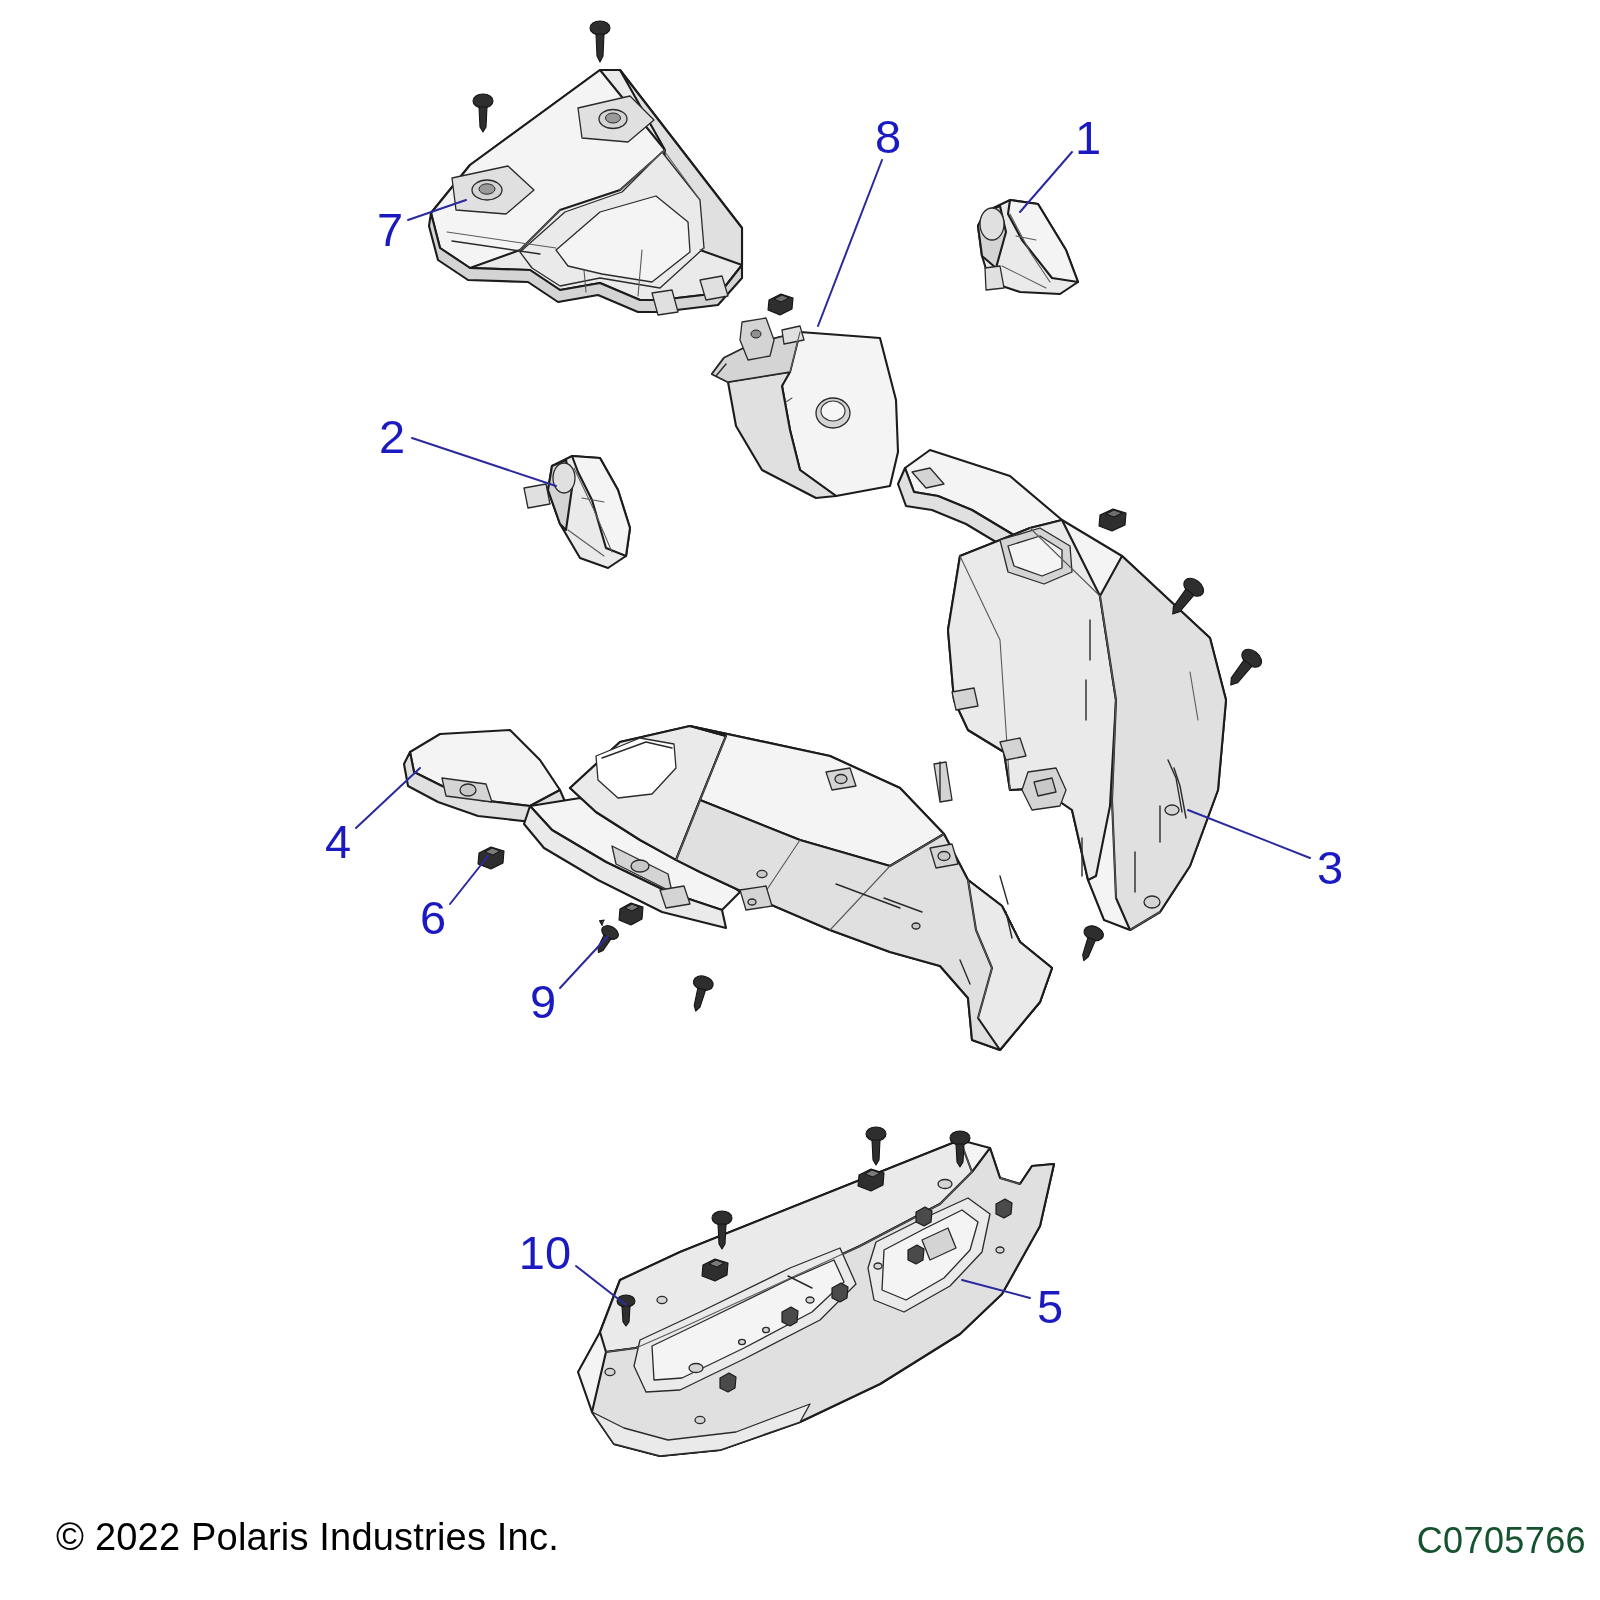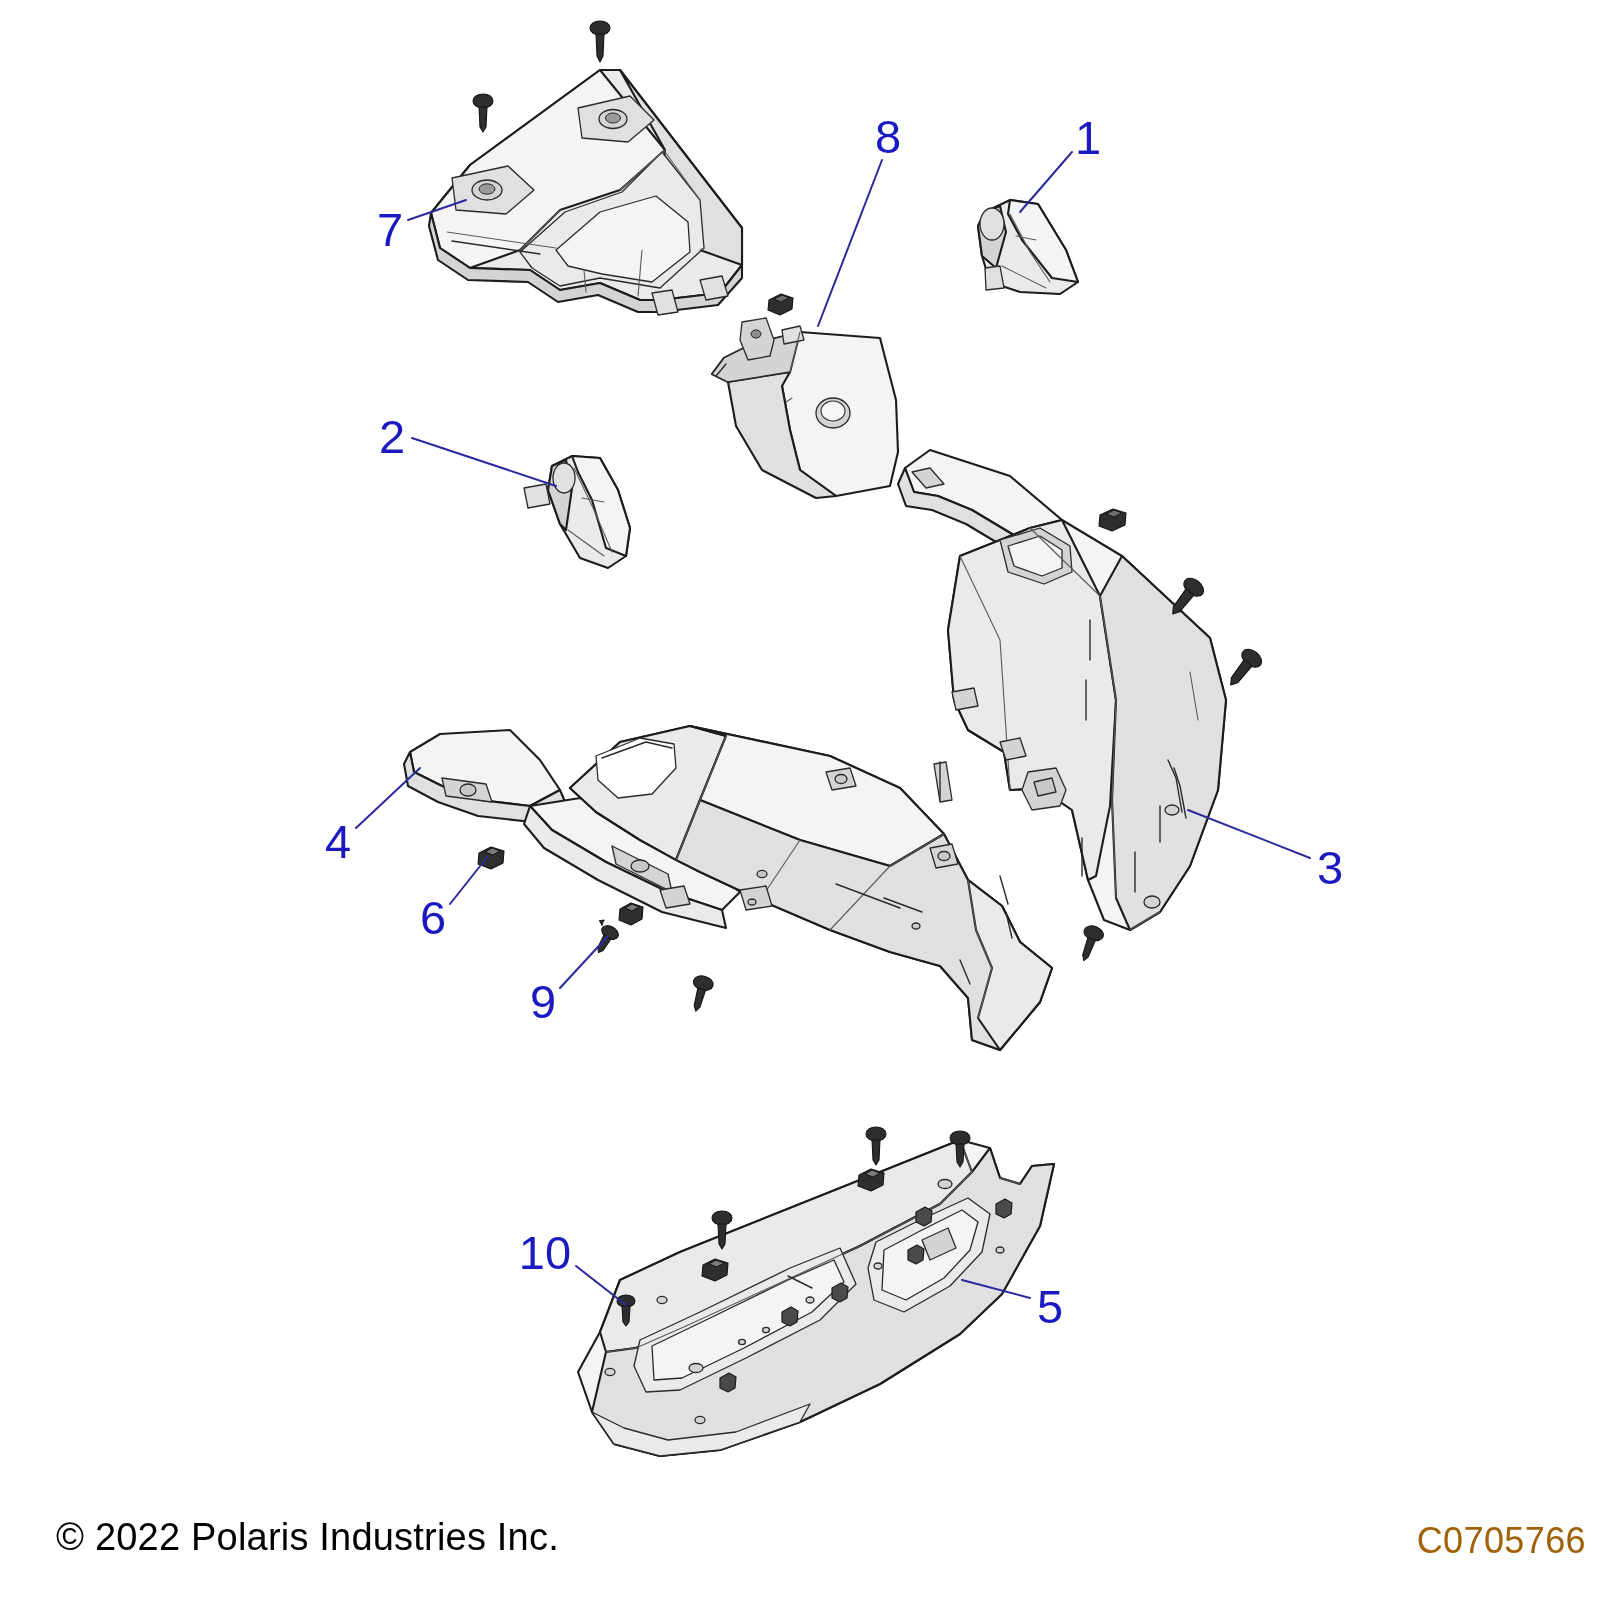--- a/index.html
+++ b/index.html
@@ -38,21 +38,21 @@
     position:absolute;left:16px;bottom:0;width:1600px;height:120px;
   }
   .copy{
     position:absolute;left:40px;top:36px;
     font-family:"Liberation Sans", sans-serif;
     font-size:38px;color:#000;letter-spacing:.2px;white-space:nowrap;
   }
   .docid{
     position:absolute;right:30px;top:40px;
     font-family:"Liberation Sans", sans-serif;
-    font-size:36px;color:#a16207;letter-spacing:.4px;white-space:nowrap;
+    font-size:36px;color:#14532d;letter-spacing:.4px;white-space:nowrap;
   }
 </style>
 </head>
 <body>
 
 <div id="sheet">
 
   <svg class="art" viewBox="0 0 1600 1600">
 
     <g>

